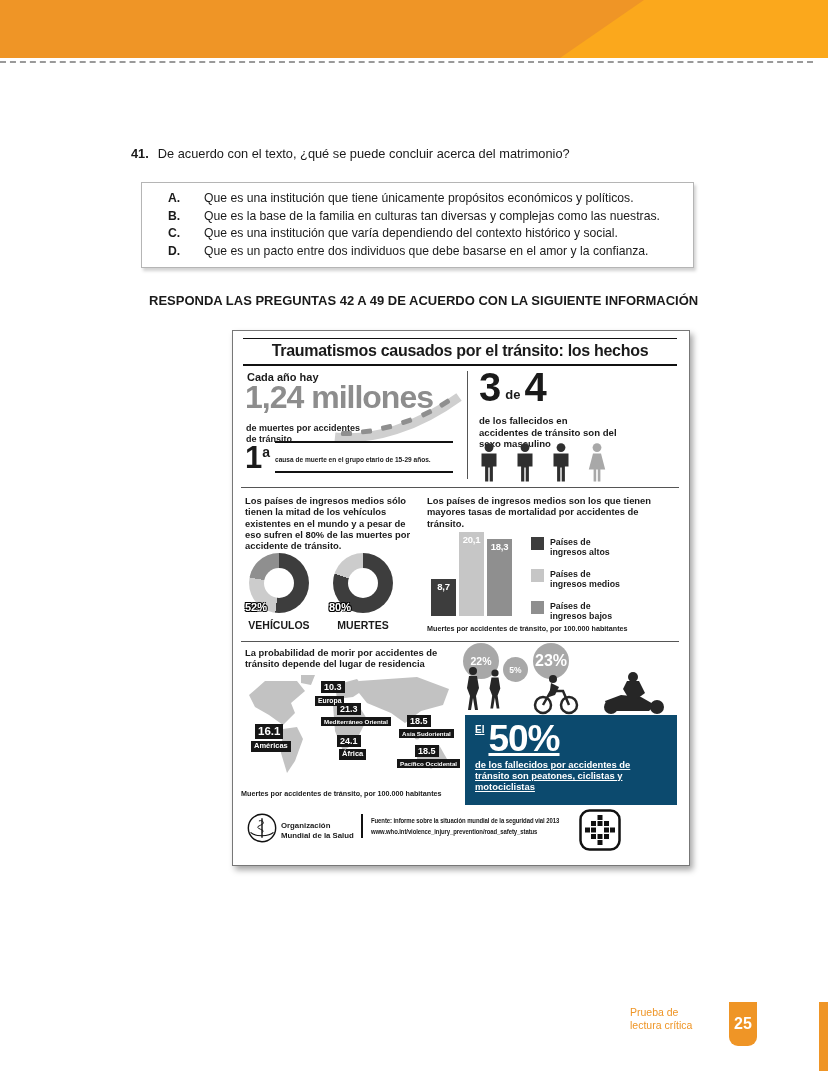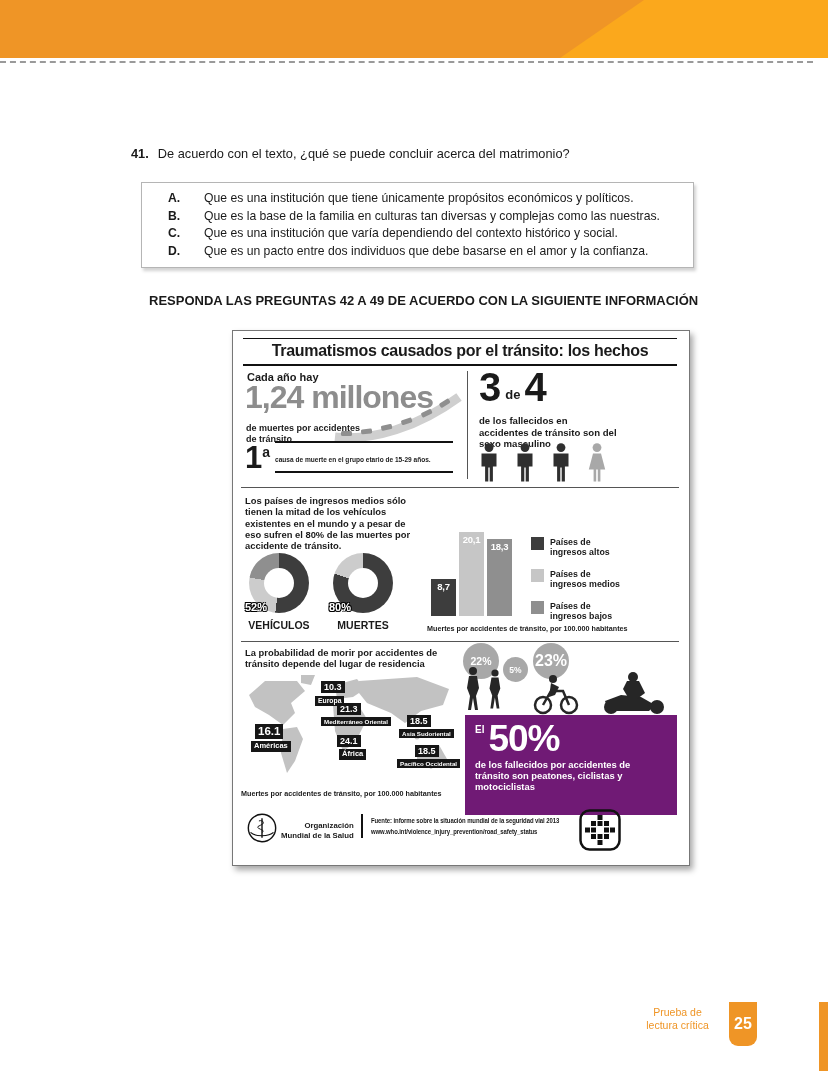--- a/index.html
+++ b/index.html
@@ -66,35 +66,35 @@
   .lg-sw{width:13px;height:13px;flex:none;}
   .lg-tx{font-size:8.8px;font-weight:700;line-height:10px;width:72px;}
   .bar-cap{left:194px;top:293px;font-size:7.2px;font-weight:700;}
 
   .map-head{left:12px;top:316px;width:220px;font-size:9.4px;font-weight:700;line-height:11.3px;}
   .mlabel{background:#161616;color:#fff;font-weight:700;padding:1px 3px;line-height:1.15;white-space:nowrap;}
   .map-cap{left:8px;top:458px;font-size:7.2px;font-weight:700;}
 
   .pct-circle{border-radius:50%;background:#a8a8a8;color:#fff;font-weight:800;display:flex;
               align-items:center;justify-content:center;}
-  .black-box{left:232px;top:384px;width:212px;height:100px;background:#701a75;color:#fff;
-             padding:5px 10px;box-sizing:border-box;}
+  .black-box{left:232px;top:384px;width:212px;height:90px;background:#0c4a6e;color:#fff;
+             padding:5px 10px;box-sizing:border-box;text-decoration:underline;}
   .bb-top{display:flex;align-items:flex-start;}
   .bb-el{font-size:10px;font-weight:700;margin:4px 4px 0 0;}
   .bb-big{font-size:37px;font-weight:800;line-height:1;letter-spacing:-1px;}
   .bb-text{font-size:9.4px;font-weight:700;line-height:11px;margin-top:2px;}
 
-  .who-tx{left:48px;top:490px;font-size:7.8px;font-weight:800;line-height:9.5px;text-align:right;}
+  .who-tx{left:48px;top:490px;font-size:7.8px;font-weight:800;line-height:9.5px;}
   .src{left:128px;top:483px;border-left:2px solid #111;padding:3px 0 3px 8px;}
   .src-l{font-size:6.5px;font-weight:800;letter-spacing:-.1px;}
   .src-l + .src-l{margin-top:4px;}
   .src-scale{display:inline-block;white-space:nowrap;transform:scaleX(.92);transform-origin:left;}
 
   
-  .pf-label{left:630px;top:1006px;width:95px;text-align:center;color:var(--accent-orange,#ef9526);
+  .pf-label{left:630px;top:1006px;width:95px;text-align:left;color:var(--accent-orange,#ef9526);
             font-size:10.5px;line-height:13px;}
   .pf-tab{left:729px;top:1002px;width:28px;height:44px;background:var(--accent-orange,#ef9526);
           border-radius:0 0 9px 9px;color:#fff;font-size:16px;font-weight:700;display:flex;
           align-items:center;justify-content:center;}
   .pf-edge{left:819px;top:1002px;width:9px;height:69px;background:var(--accent-orange,#ef9526);}
 </style>
 </head>
 <body>
 
 <div class="page">
@@ -185,20 +185,21 @@
     <div class="abs veh-text">Los países de ingresos medios sólo tienen la mitad de los vehículos existentes en el mundo y a pesar de eso sufren el 80% de las muertes por accidente de tránsito.</div>
     <div class="abs donut" style="left: 16px; top: 222px; background: conic-gradient(rgb(61, 61, 61) 0%, rgb(61, 61, 61) 52%, rgb(204, 204, 204) 52%, rgb(204, 204, 204) 78%, rgb(143, 143, 143) 78%, rgb(143, 143, 143) 100%);">
       <span class="donut-val">52%</span>
     </div>
     <div class="abs donut" style="left: 100px; top: 222px; background: conic-gradient(rgb(61, 61, 61) 0%, rgb(61, 61, 61) 80%, rgb(204, 204, 204) 80%, rgb(204, 204, 204) 100%);">
       <span class="donut-val">80%</span>
     </div>
     <div class="abs donut-cap" style="left:8px;">VEHÍCULOS</div>
     <div class="abs donut-cap" style="left:92px;">MUERTES</div>
 
+    <div class="abs mort-text">Los países de ingresos medios son los que tienen mayores tasas de mortalidad por accidentes de tránsito.</div>
     <div class="abs bars">
       <div class="bar" style="height: 37px; background: rgb(61, 61, 61);">
           <span>8,7</span>
         </div>
       <div class="bar" style="height: 84px; background: rgb(198, 198, 198);">
           <span>20,1</span>
         </div>
       <div class="bar" style="height: 77px; background: rgb(143, 143, 143);">
           <span>18,3</span>
         </div>

